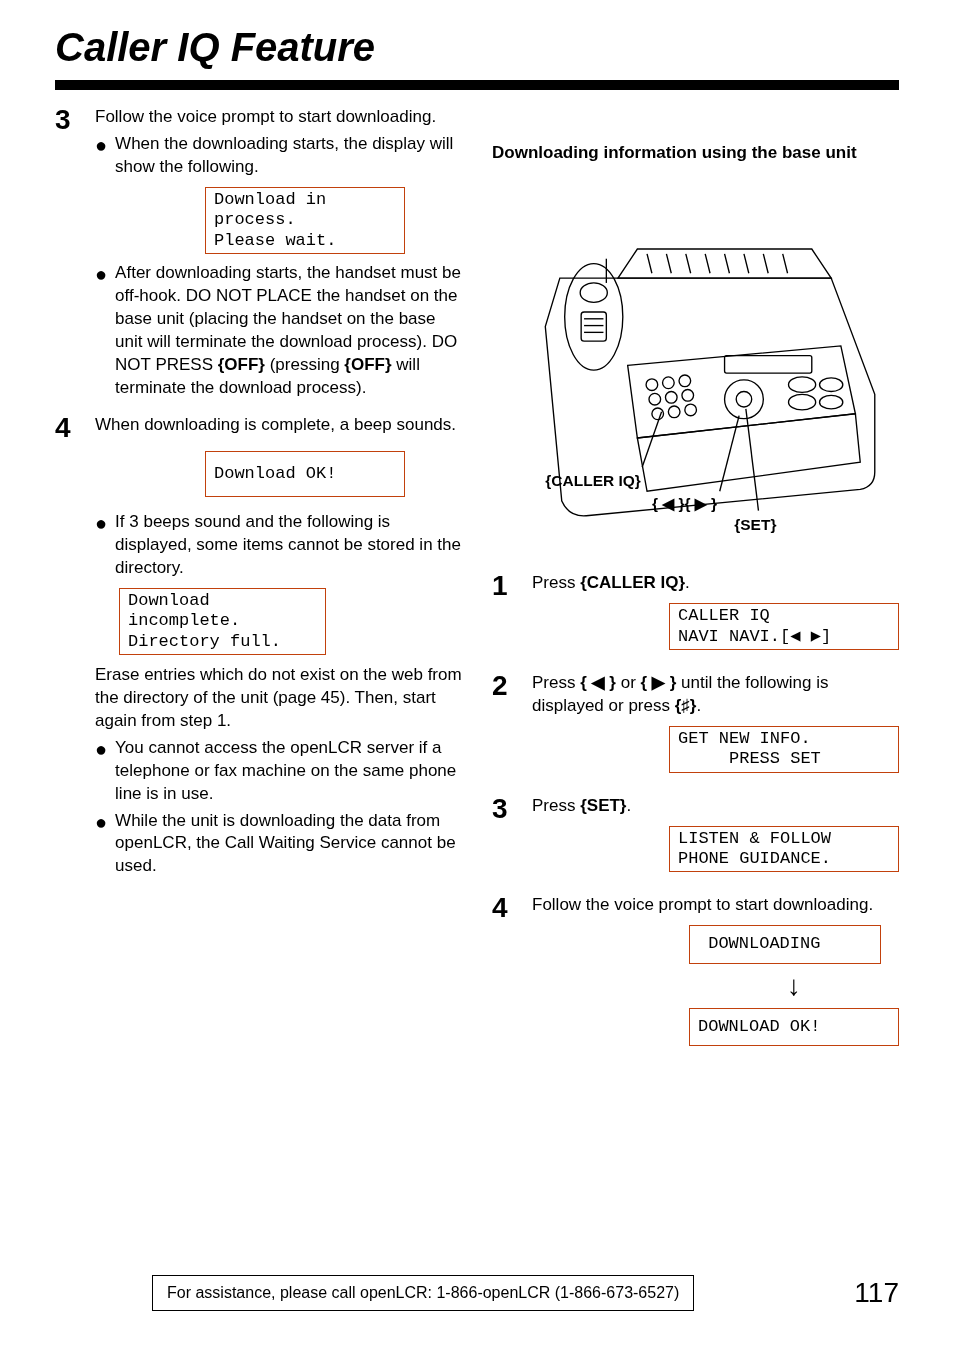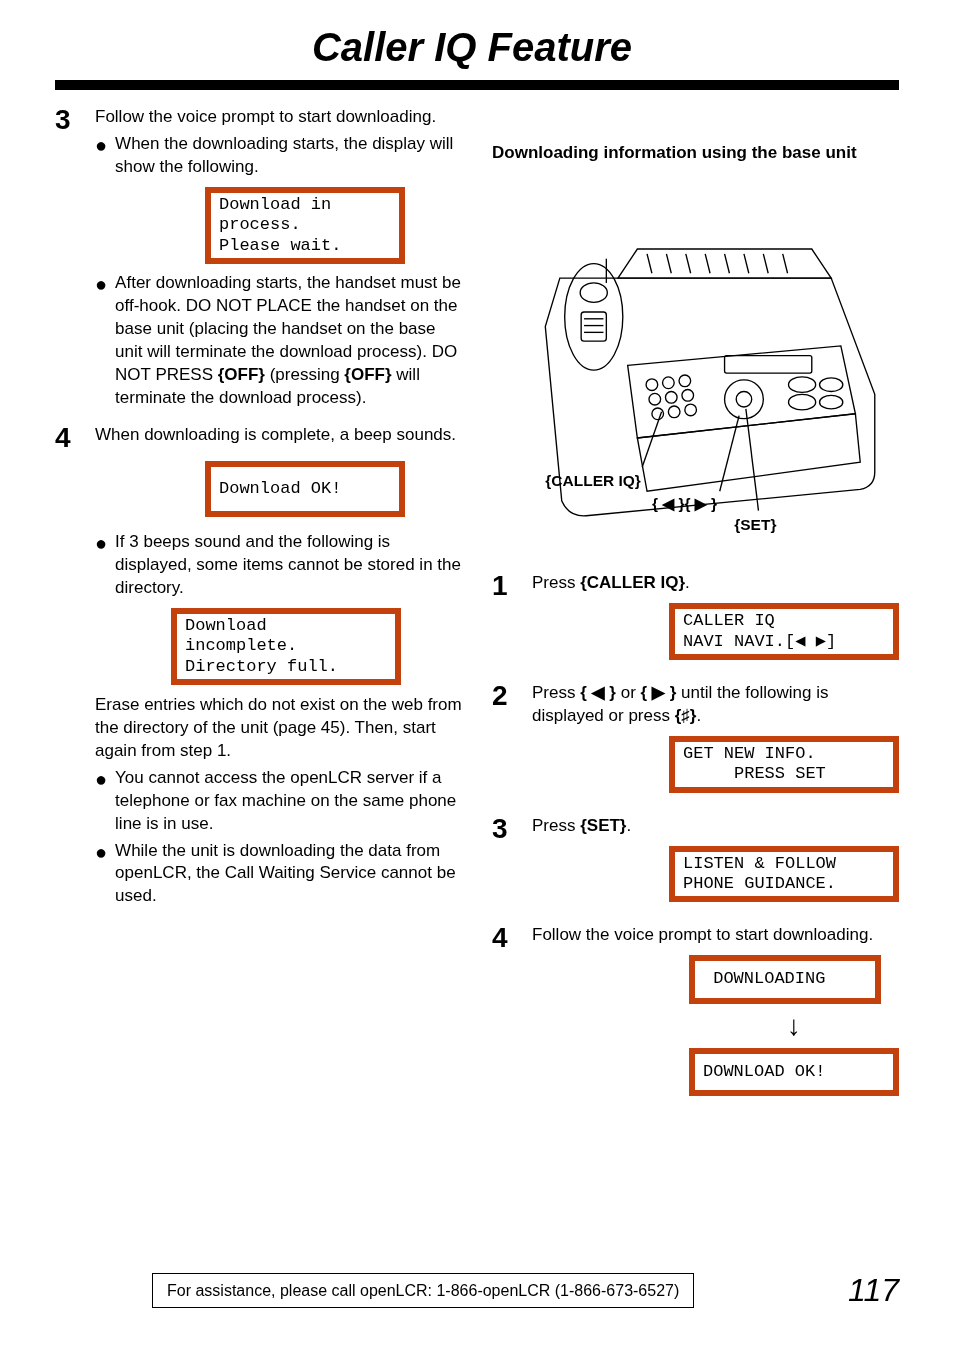--- a/index.html
+++ b/index.html
@@ -10,21 +10,21 @@
     font-size: 17px;
     line-height: 1.35;
     position: relative;
     background: #fff;
     color: #000;
   }
   .page {
     padding: 20px 55px 0 55px;
   }
   .header {
-    text-align: center;
+    text-align: left;
     padding-right: 10px;
     padding-bottom: 6px;
     border-bottom: 10px solid #000;
     margin-bottom: 16px;
   }
   .header-title {
     font-size: 40px;
     font-weight: bold;
     font-style: italic;
   }
@@ -57,34 +57,34 @@
     margin-top: 4px;
   }
   .bullet-dot {
     font-size: 20px;
     line-height: 1;
     padding-top: 2px;
   }
   .lcd {
     font-family: "Courier New", Courier, monospace;
     font-size: 17px;
-    border: 6px solid #c2410c;
+    border: 1px solid #c2410c;
     padding: 2px 8px;
     margin: 8px 0 8px 0;
     display: block;
     white-space: pre;
     line-height: 1.2;
   }
   .lcd-indent-left {
     margin-left: 110px;
     width: 200px;
   }
   .lcd-indent-left-wide {
-    margin-left: 76px;
-    width: 230px;
+    margin-left: 24px;
+    width: 207px;
   }
   .section-title {
     font-size: 17px;
     font-weight: bold;
     margin-bottom: 22px;
     line-height: 1.25;
     margin-top: 36px;
   }
   .key {
     font-weight: bold;
@@ -108,22 +108,21 @@
     align-items: center;
     justify-content: space-between;
   }
   .footer-box {
     border: 1px solid #000;
     padding: 6px 14px;
     font-size: 16px;
     margin-left: 80px;
   }
   .page-num {
-    font-size: 32px;
-    font-style: italic;
+    font-size: 28px;
   }
   .right-lcd-container {
     display: flex;
     justify-content: flex-end;
   }
   .right-lcd-container .lcd {
     width: 230px;
   }
 </style>
 </head>

